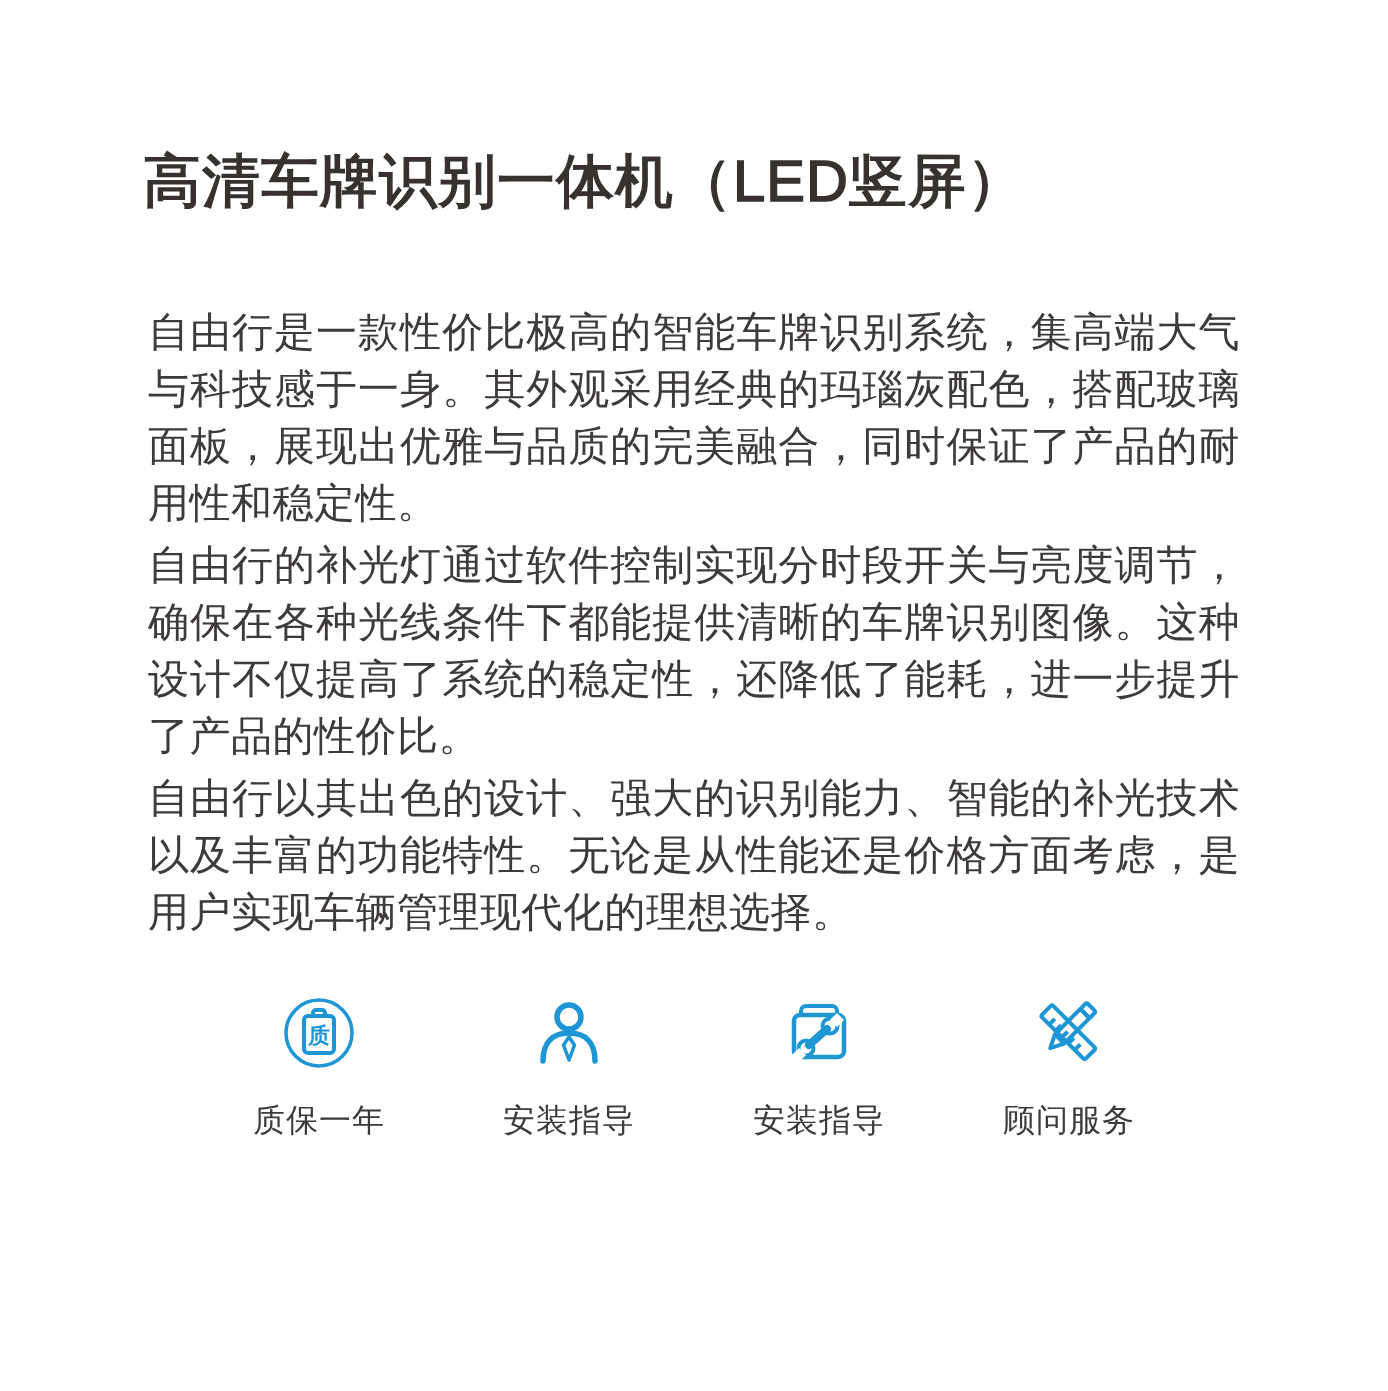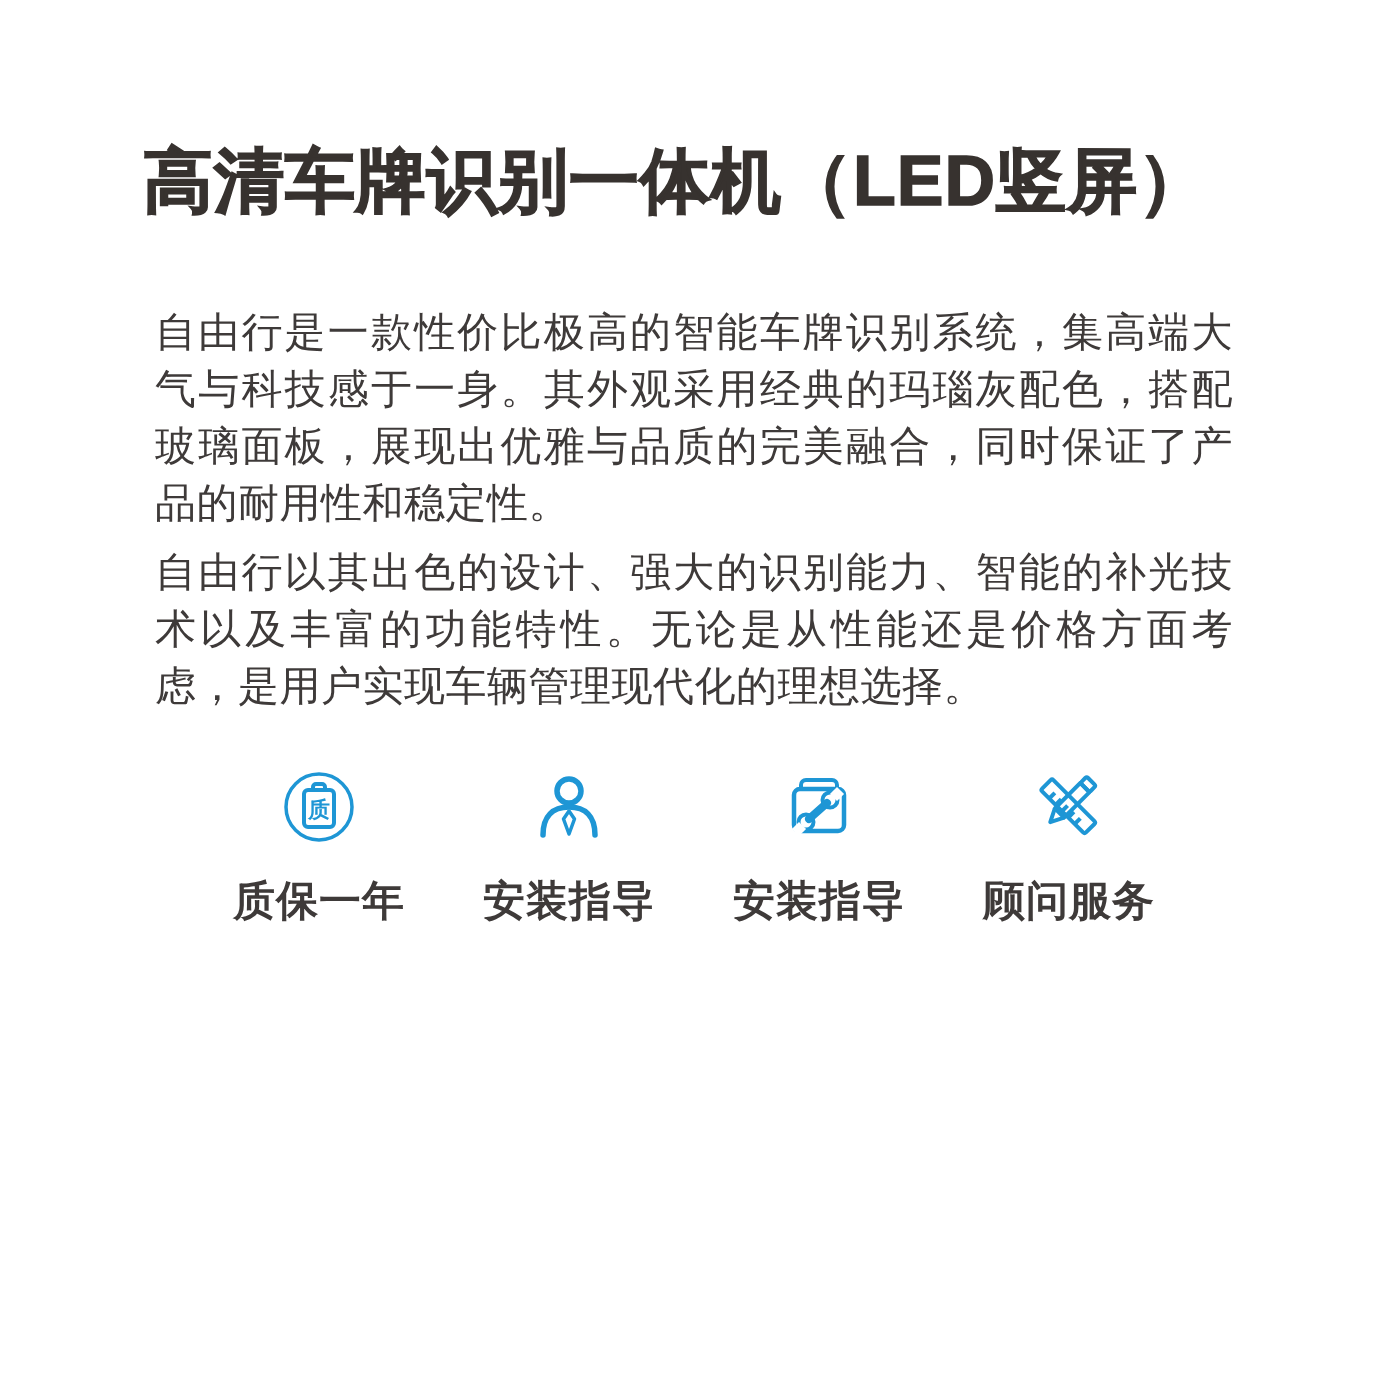--- a/index.html
+++ b/index.html
@@ -9,69 +9,70 @@
     height: 1391px;
     font-family: "Liberation Sans", "DejaVu Sans", sans-serif;
     color: #3e3a39;
     overflow: hidden;
     position: relative;
   }
   .page {
     padding: 150px 143px 0 143px;
   }
   .product-title {
-    font-size: 70px;
+    font-size: 58px;
     line-height: 62px;
-    font-weight: 700;
+    font-weight: 400;
     letter-spacing: 1px;
     color: #37322f;
     -webkit-text-stroke: 1.6px #37322f;
   }
   .description {
     margin-top: 92px;
     font-size: 41px;
     line-height: 57px;
     letter-spacing: 0.5px;
     text-align: justify;
     color: #3e3a39;
   }
-  .description p { margin: 12px; }
+  .description p { margin: 5px; }
   .features {
     margin-top: 52px;
     display: flex;
     justify-content: center;
   }
   .feature {
     width: 250px;
     text-align: center;
   }
   .feature .icon-box {
     height: 80px;
     display: flex;
     align-items: center;
     justify-content: center;
   }
   .feature .icon-box svg { display: block; }
   .feature-label {
     margin-top: 26px;
-    font-size: 42px;
-    font-weight: 700;
+    font-size: 32px;
+    font-weight: 400;
     letter-spacing: 1px;
     color: #3e3a39;
   }
 </style>
 </head>
 <body>
 
 <div class="page">
 
   <h1 class="product-title">高清车牌识别一体机（LED竖屏）</h1>
 
   <div class="description">
     <p>自由行是一款性价比极高的智能车牌识别系统，集高端大气与科技感于一身。其外观采用经典的玛瑙灰配色，搭配玻璃面板，展现出优雅与品质的完美融合，同时保证了产品的耐用性和稳定性。</p>
+    <p>自由行的补光灯通过软件控制实现分时段开关与亮度调节，确保在各种光线条件下都能提供清晰的车牌识别图像。这种设计不仅提高了系统的稳定性，还降低了能耗，进一步提升了产品的性价比。</p>
     <p>自由行以其出色的设计、强大的识别能力、智能的补光技术以及丰富的功能特性。无论是从性能还是价格方面考虑，是用户实现车辆管理现代化的理想选择。</p>
   </div>
 
   <div class="features">
 
     <div class="feature">
       <div class="icon-box">
         <svg width="76" height="76" viewBox="0 0 76 76" fill="none">
           <circle cx="38" cy="38" r="33" stroke="#1e96d5" stroke-width="3.5"></circle>
           <rect x="23" y="21" width="30" height="37" rx="4" stroke="#1e96d5" stroke-width="4"></rect>

